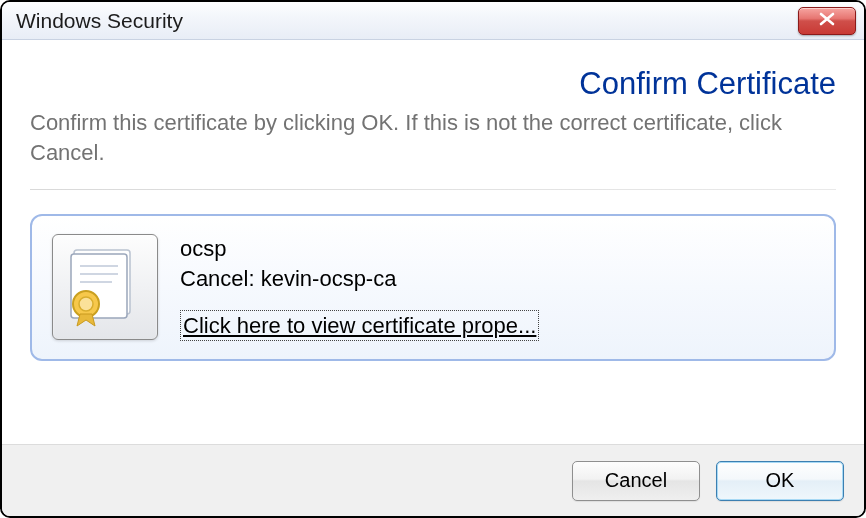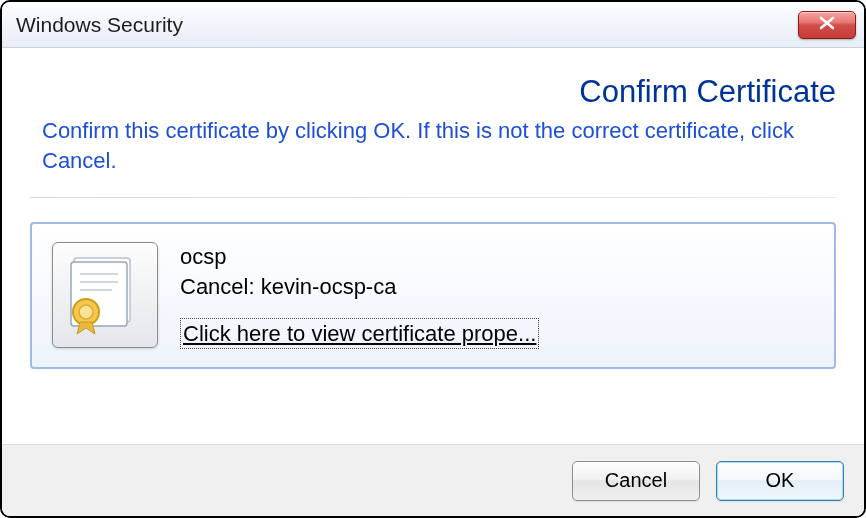--- a/index.html
+++ b/index.html
@@ -13,21 +13,21 @@
     position: relative;
     width: 866px; height: 518px;
     border: 2px solid #000;
     border-radius: 10px;
     background: #fff;
     overflow: hidden;
   }
 
   
   .titlebar {
-    height: 46px;
+    height: 38px;
     display: flex;
     align-items: center;
     justify-content: space-between;
     padding: 0 0 0 14px;
     background: linear-gradient(to bottom, #fdfeff 0%, #f3f6fb 40%, #e8edf6 100%);
     border-bottom: 1px solid #c9d2e2;
   }
   .title {
     font-size: 21px;
     color: #1c1c1c;
@@ -51,34 +51,34 @@
   }
   .heading {
     font-size: 31px;
     color: #003399;
     font-weight: 400;
     margin: 8px 0 6px 0;
     text-align: right;
   }
   .instruction {
     font-size: 22px;
-    color: #1d4ed8;
+    color: #737373;
     line-height: 1.35;
-    margin: 0 0 22px 12px;
+    margin: 0 0 22px 0;
   }
   .divider {
     height: 1px;
     background: linear-gradient(to right, #d9d9d9, #e9e9e9);
     margin-bottom: 24px;
   }
 
   
   .cert-card {
     border: 2px solid #9fb9e8;
-    border-radius: 4px;
+    border-radius: 12px;
     background: linear-gradient(to bottom, #ffffff 0%, #f6f9fe 50%, #eef4fc 100%);
     padding: 18px 20px;
     display: flex;
     align-items: flex-start;
     gap: 22px;
   }
   .cert-icon-wrap {
     width: 106px; height: 106px;
     border: 1px solid #8a8a8a;
     border-radius: 6px;

